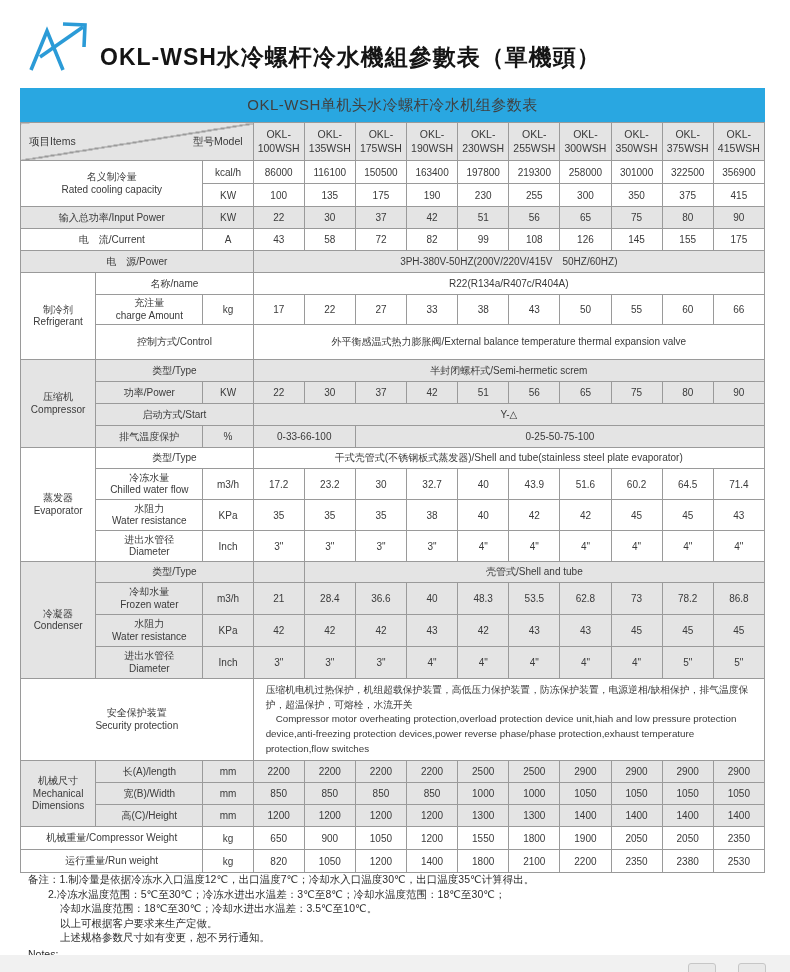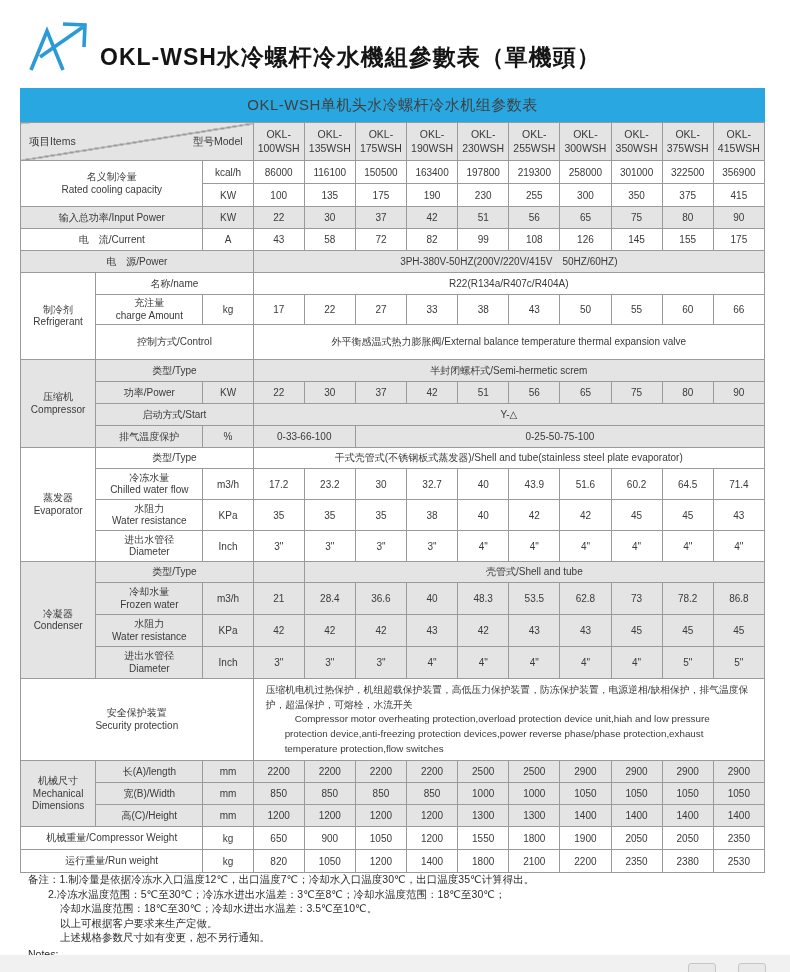--- a/index.html
+++ b/index.html
@@ -18,21 +18,21 @@
   table{width:745px;border-collapse:collapse;table-layout:fixed;font-size:10px;color:#3a3a3a;}
   td{border:1px solid #9a9a9a;text-align:center;vertical-align:middle;padding:1px 2px;background:#fff;word-wrap:break-word;}
   tr.g td{background:#E4E4E4;}
   .lbl{line-height:1.25;}
   .lbl .zh,.lbl .en{display:block;}
   tr.hdr td{font-size:10.5px;line-height:1.3;}
   tr.hdr td.corner{position:relative;background:linear-gradient(to bottom right,#E4E4E4 calc(50% - 0.8px),#9a9a9a calc(50% - 0.8px),#9a9a9a calc(50% + 0.8px),#E4E4E4 calc(50% + 0.8px));}
   .c-items{position:absolute;left:8px;top:50%;transform:translateY(-50%);text-align:center;}
   .c-model{position:absolute;right:10px;top:50%;transform:translateY(-50%);}
   td.sec-cell{text-align:left;vertical-align:top;padding:4px 12px;font-size:9.8px;line-height:1.5;}
-  .sec-en{text-indent:10px;margin-left:19px;}
+  .sec-en{text-indent:10px;}
 
   
   .notes{position:absolute;top:872px;left:28px;width:745px;font-size:10.5px;line-height:14.5px;color:#2b2b2b;}
   .n2{padding-left:20px;}
   .n3{padding-left:32px;}
   .nen{margin-top:2px;}
 
   
   .bottom-strip{position:absolute;left:0;top:955px;width:790px;height:17px;background:#f1f1f1;}
   .cut-shape{position:absolute;top:963px;width:26px;height:14px;border:1px solid #c6c6c6;background:#e9e9e9;border-radius:3px;}

